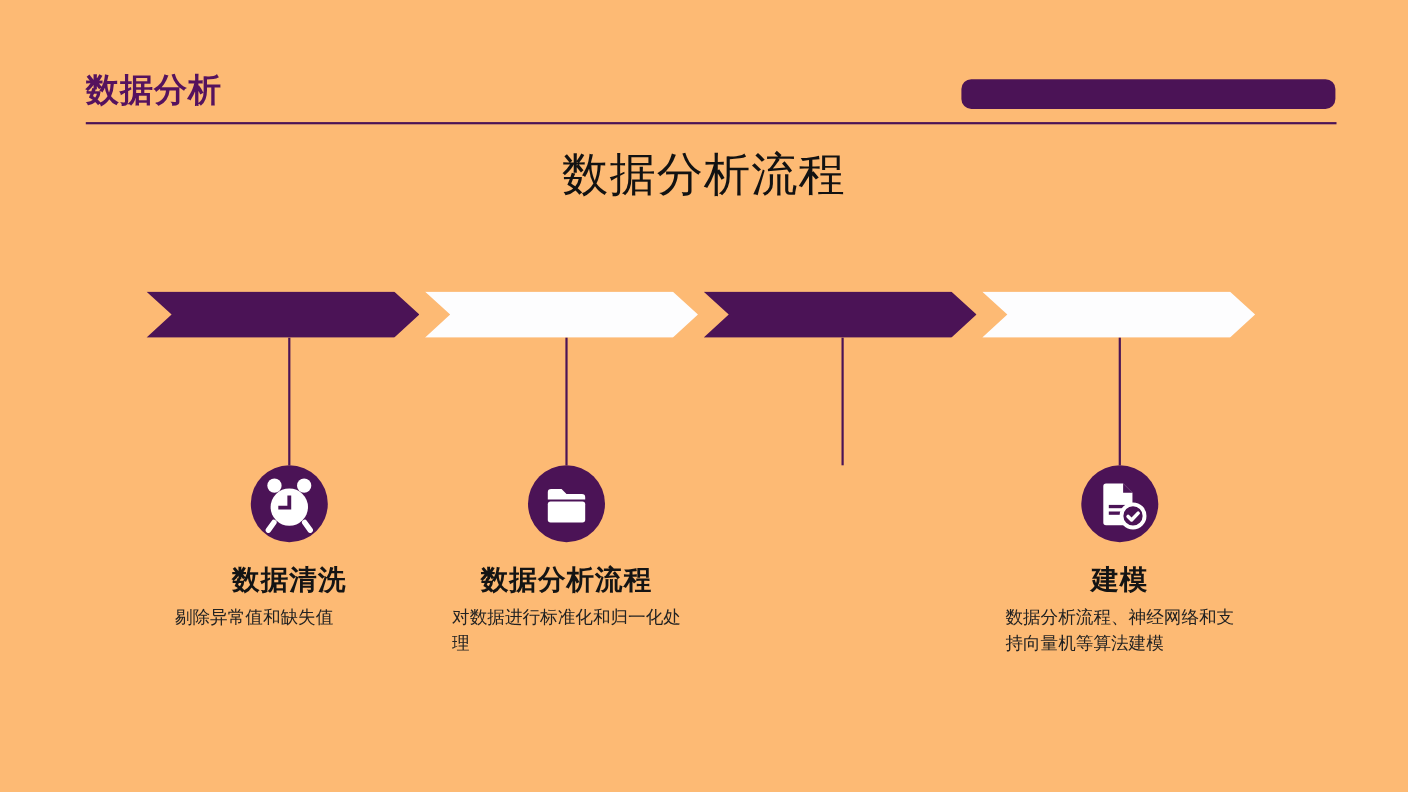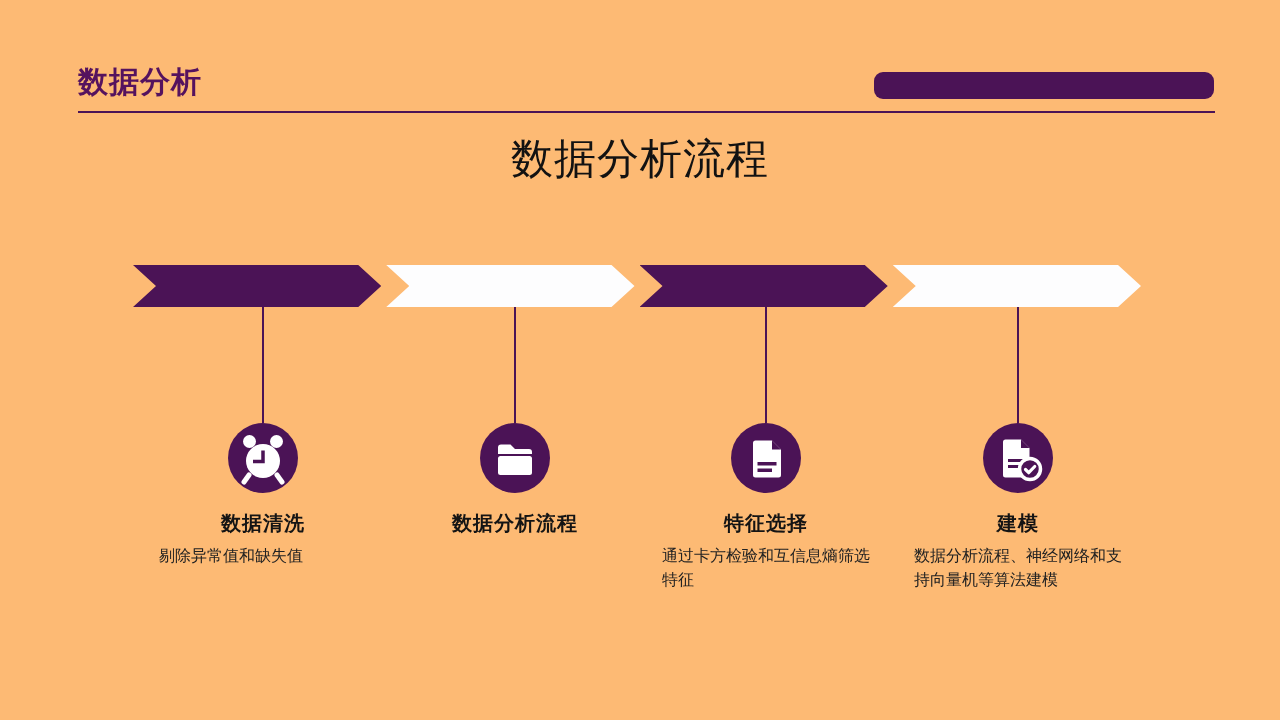--- a/index.html
+++ b/index.html
@@ -55,21 +55,21 @@
   }
   .s1{left:138px;} .s2{left:390px;} .s3{left:641px;} .s4{left:893px;}
   .icon-circle{
     width:70px;height:70px;border-radius:50%;
     background:#4b1356;
     display:flex;align-items:center;justify-content:center;
   }
   .icon-circle svg{width:70px;height:70px;display:block;}
   .step-label{
     margin-top:17px;
-    font-size:20px;font-weight:bold;color:#141414;
+    font-size:25px;font-weight:bold;color:#141414;
     text-align:center;letter-spacing:1px;
   }
   .step-desc{
     margin-top:7px;width:208px;
     font-size:16px;line-height:24px;color:#222;
     text-align:left;
   }
 </style>
 </head>
 <body>
@@ -110,34 +110,23 @@
   </div>
 
   <div class="step s2">
     <div class="icon-circle">
       <svg viewBox="0 0 70 70" aria-hidden="true">
         <path d="M18 31 v-6.5 a3 3 0 0 1 3 -3 h9.5 l4.5 4.5 h14 a3 3 0 0 1 3 3 v2 z" fill="#ffffff"></path>
         <rect x="18" y="33" width="34" height="19" rx="2.5" fill="#ffffff"></rect>
       </svg>
     </div>
     <div class="step-label">数据分析流程</div>
+    <div class="step-desc">对数据进行标准化和归一化处理</div>
   </div>
 
-  <div class="step s3">
-    <div class="icon-circle">
-      <svg viewBox="0 0 70 70" aria-hidden="true">
-        <path d="M22 20 a2.5 2.5 0 0 1 2.5 -2.5 H41 L50 26.5 V52 a2.5 2.5 0 0 1 -2.5 2.5 h-23 A2.5 2.5 0 0 1 22 52 Z" fill="#ffffff"></path>
-        <path d="M41 17.5 V26.5 H50 Z" fill="#4b1356"></path>
-        <rect x="26.5" y="39" width="19" height="3.5" fill="#4b1356"></rect>
-        <rect x="26.5" y="45.5" width="14.5" height="3.5" fill="#4b1356"></rect>
-      </svg>
-    </div>
-    <div class="step-label">特征选择</div>
-    <div class="step-desc">通过卡方检验和互信息熵筛选特征</div>
-  </div>
 
   <div class="step s4">
     <div class="icon-circle">
       <svg viewBox="0 0 70 70" aria-hidden="true">
         <path d="M20 19 a2.5 2.5 0 0 1 2.5 -2.5 H38 L46.5 25 V52 a2.5 2.5 0 0 1 -2.5 2.5 H22.5 A2.5 2.5 0 0 1 20 52 Z" fill="#ffffff"></path>
         <path d="M38 16.5 V25 H46.5 Z" fill="#4b1356"></path>
         <rect x="25" y="36" width="15" height="3" fill="#4b1356"></rect>
         <rect x="25" y="42" width="11" height="3" fill="#4b1356"></rect>
         <circle cx="47" cy="46" r="10.5" fill="#4b1356" stroke="#ffffff" stroke-width="3.5"></circle>
         <path d="M42.5 46.5 l3.2 3.2 l6 -6.2" stroke="#ffffff" stroke-width="3.2" fill="none" stroke-linecap="round" stroke-linejoin="round"></path>

